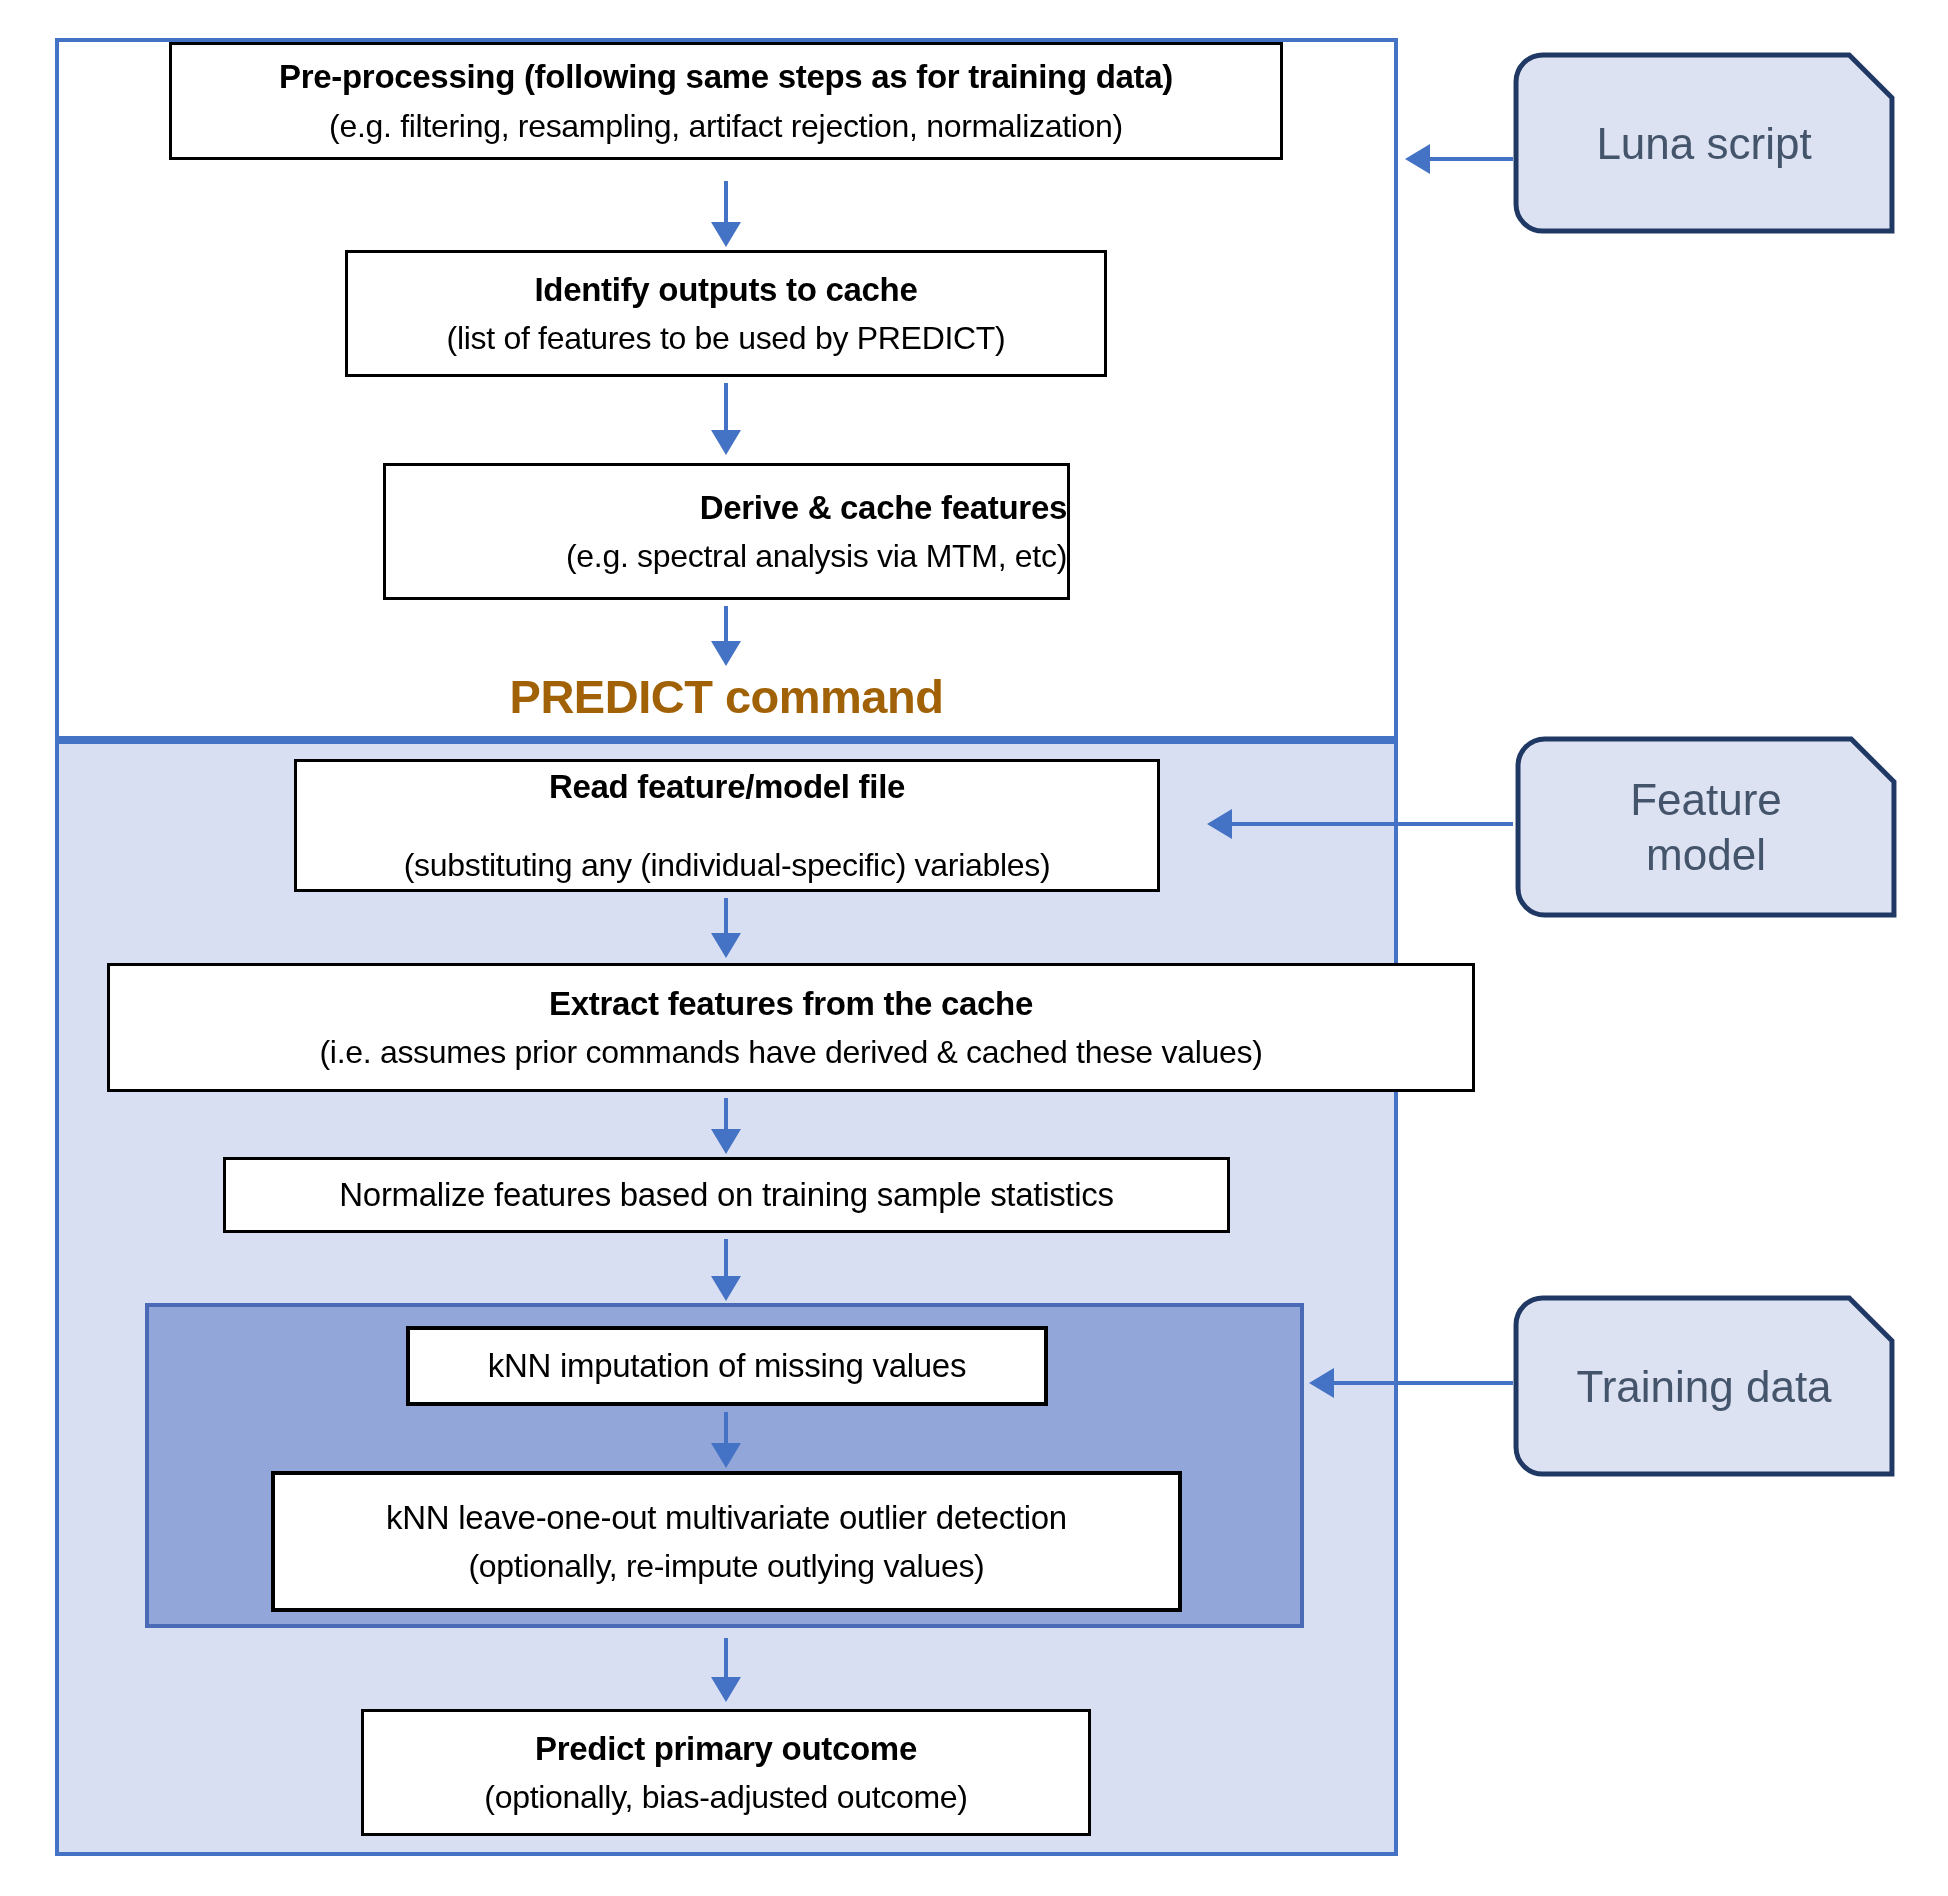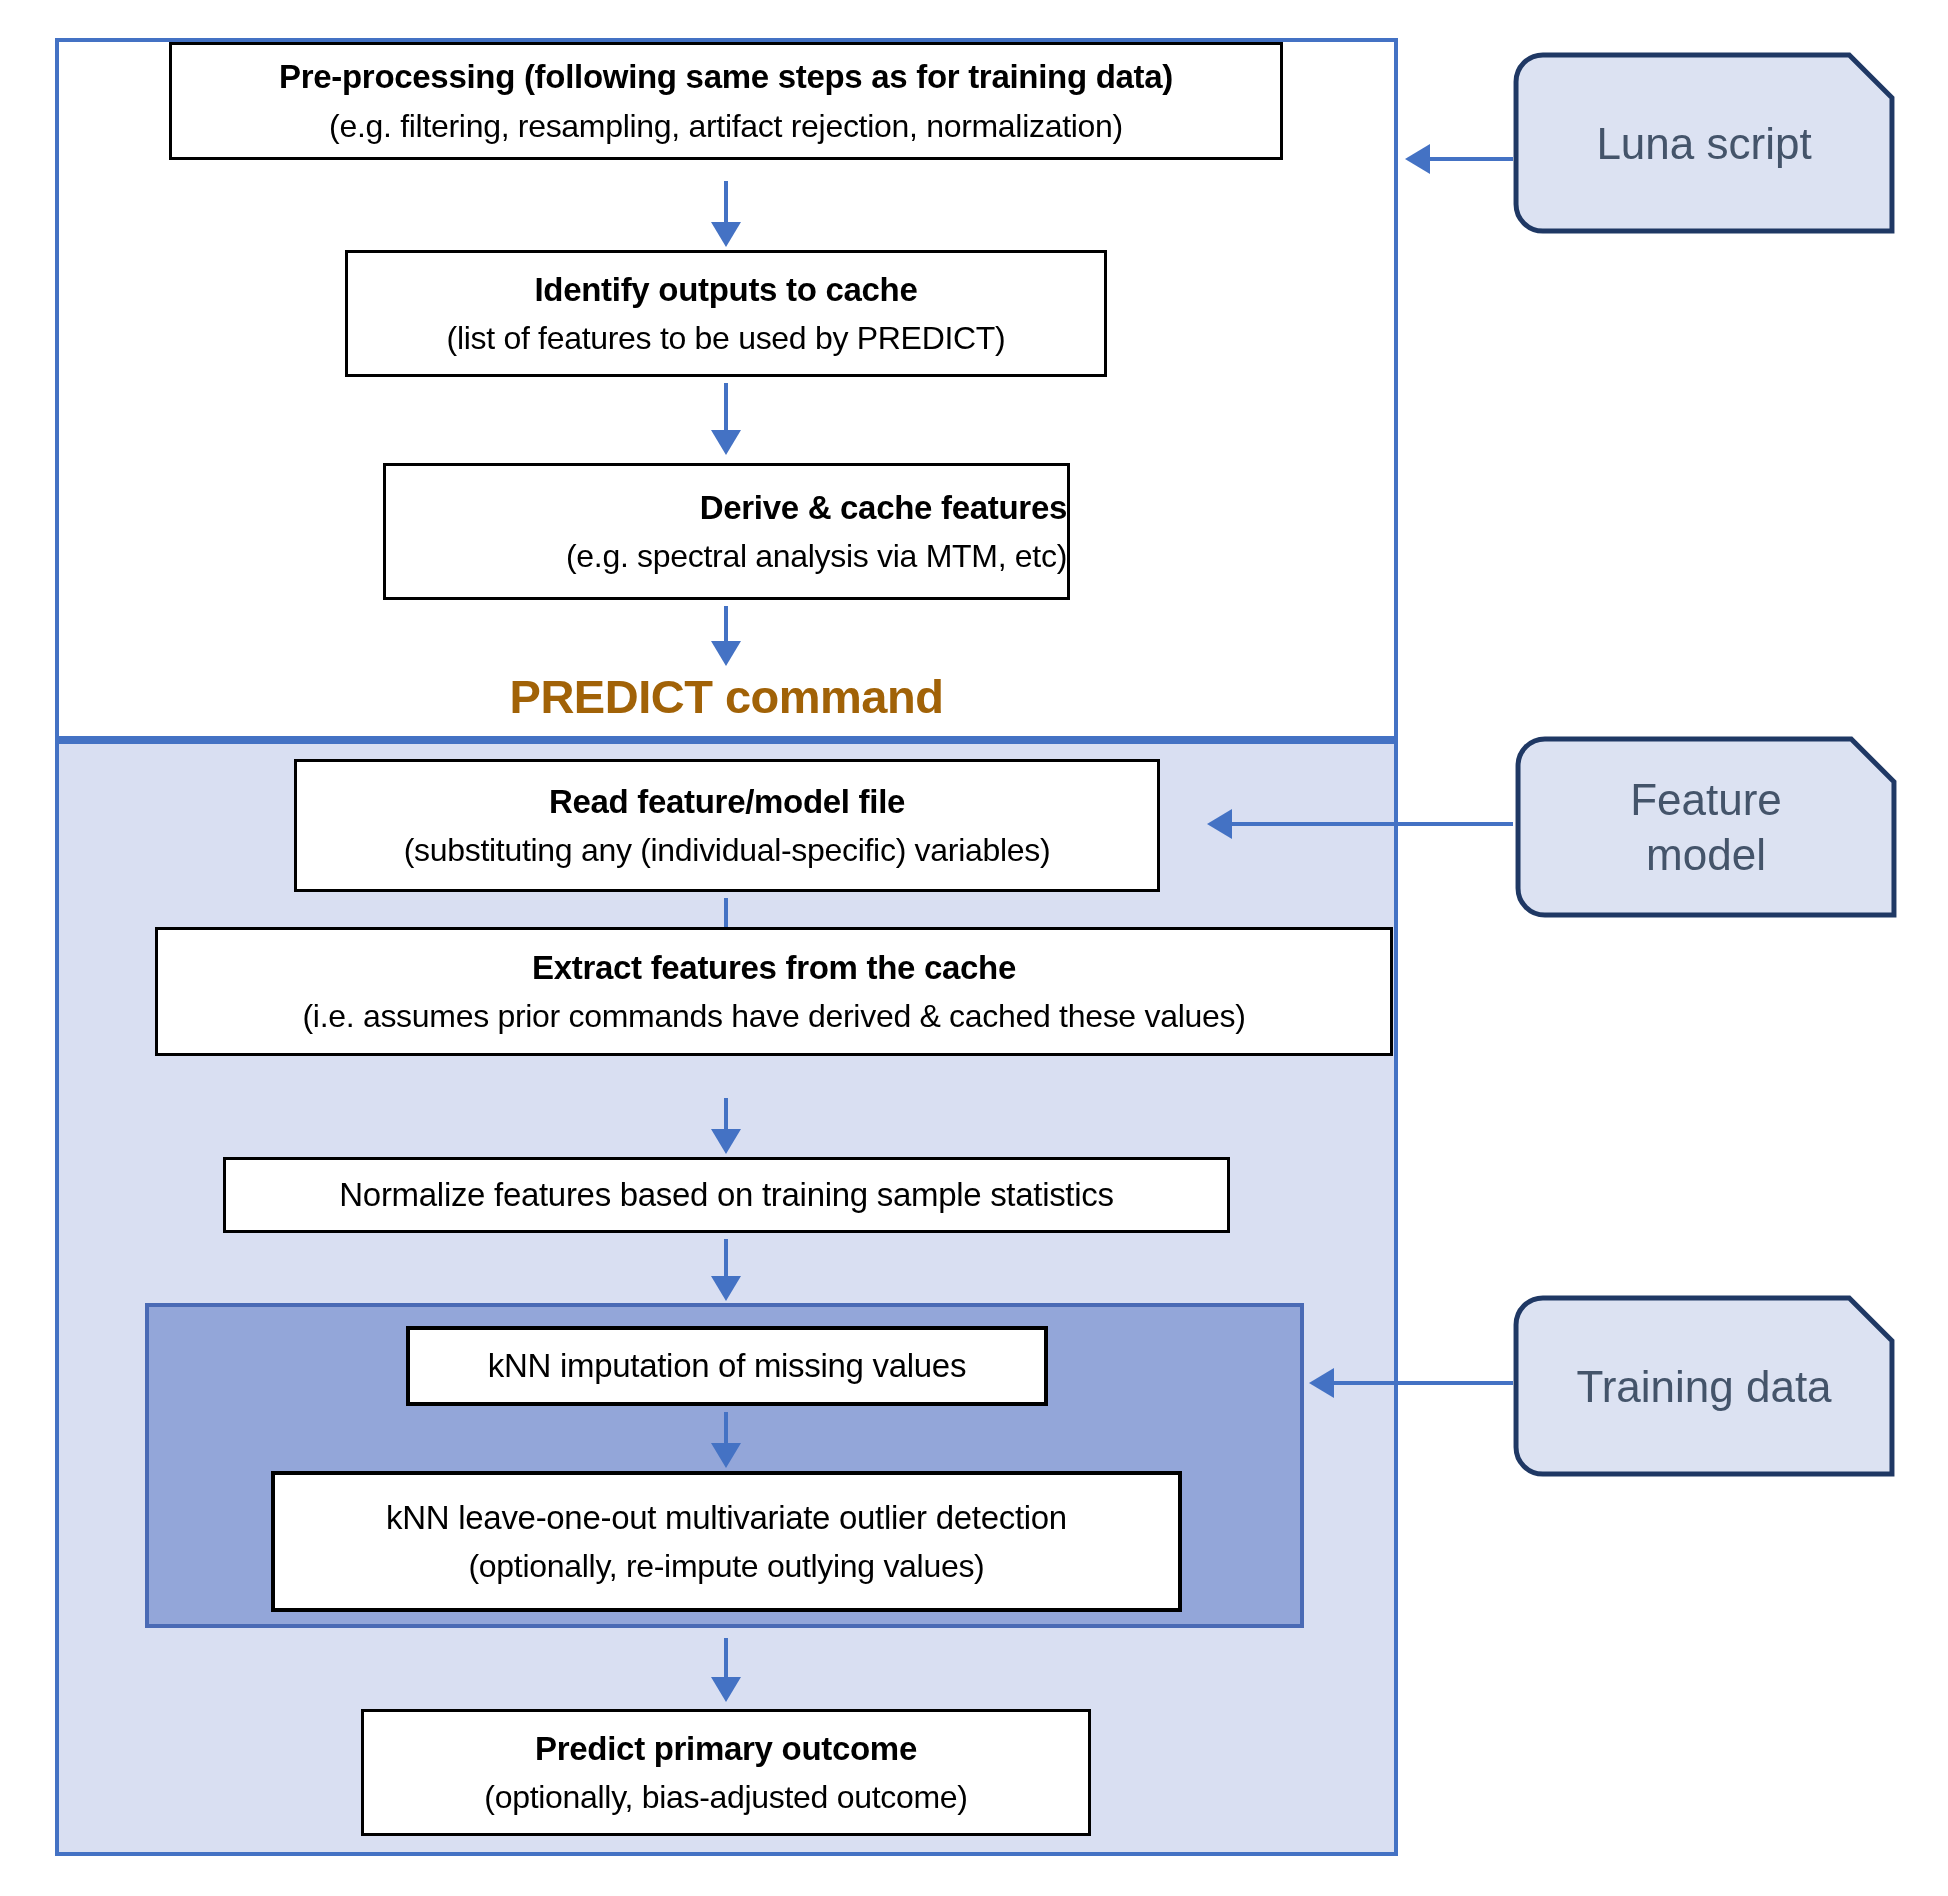--- a/index.html
+++ b/index.html
@@ -171,31 +171,31 @@
     <div class="flow-sub">(e.g. spectral analysis via MTM, etc)</div>
   </div>
 
   <div class="varrow" style="left:709px; top:606px; height:60px;">
     <div class="vstem"></div>
     <div class="vhead"></div>
   </div>
 
   <div class="section-label" style="left:57px; top:669px; width:1339px; height:60px;">PREDICT command</div>
 
-  <div class="flow-box" style="left:294px; top:759px; width:866px; height:133px;">
+  <div class="flow-box" style="left:294px; top:759px; width:866px; height:133px;justify-content:space-between;">
     <div class="flow-title">Read feature/model file</div>
     <div class="flow-sub">(substituting any (individual-specific) variables)</div>
   </div>
 
   <div class="varrow" style="left:709px; top:898px; height:60px;">
     <div class="vstem"></div>
     <div class="vhead"></div>
   </div>
 
-  <div class="flow-box" style="left:107px; top:927px; width:1238px; height:129px;margin-left:48px;">
+  <div class="flow-box" style="left:107px; top:963px; width:1368px; height:129px;">
     <div class="flow-title">Extract features from the cache</div>
     <div class="flow-sub">(i.e. assumes prior commands have derived &amp; cached these values)</div>
   </div>
 
   <div class="varrow" style="left:709px; top:1098px; height:56px;">
     <div class="vstem"></div>
     <div class="vhead"></div>
   </div>
 
   <div class="flow-box" style="left:223px; top:1157px; width:1007px; height:76px;">

